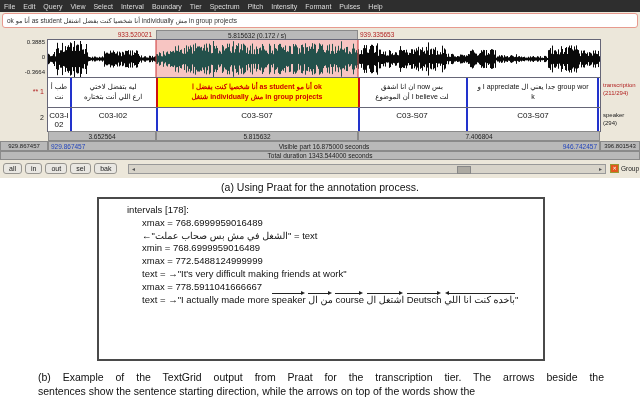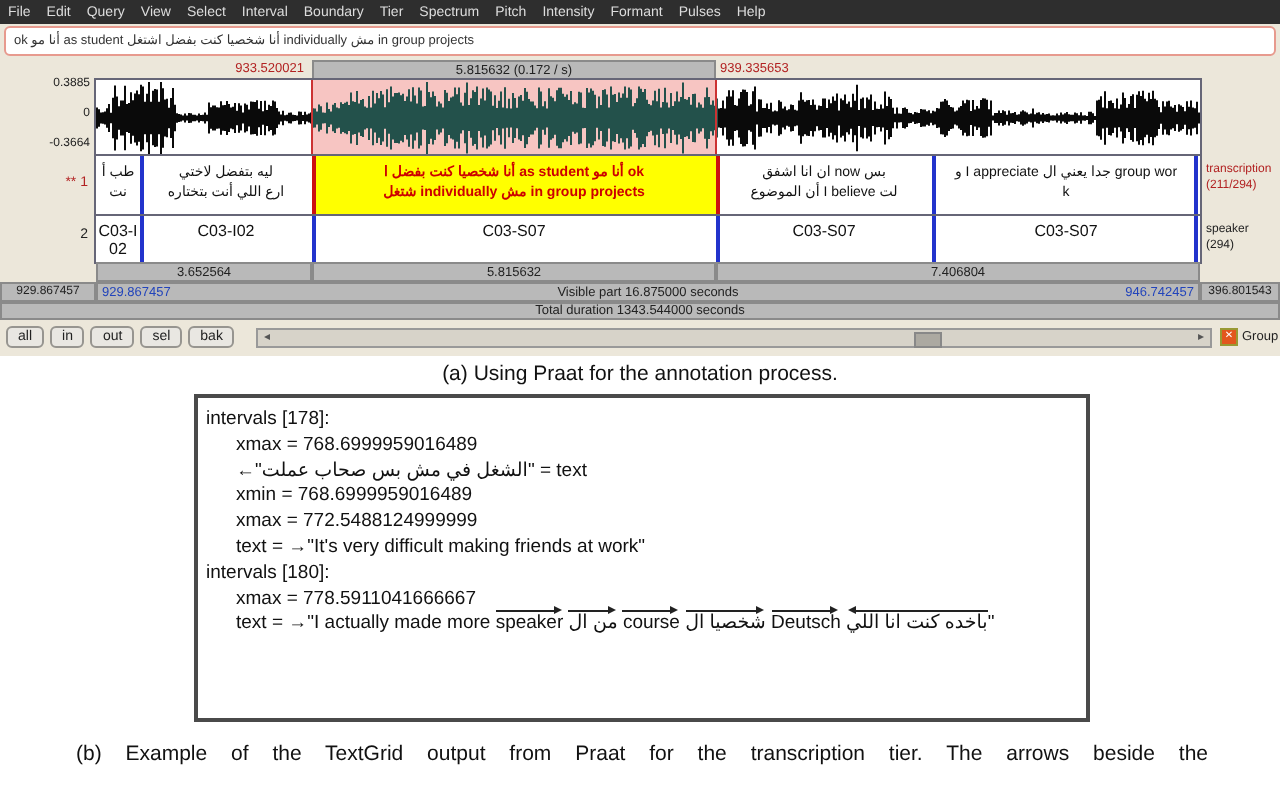--- a/index.html
+++ b/index.html
@@ -37,21 +37,21 @@
   #btnrow{position:absolute;left:3px;top:163px;height:13px;display:flex;gap:3px;}
   .pbtn{height:11px;padding:0 5px;font-size:7px;line-height:10px;background:#e9e7e2;border:1px solid #979590;border-radius:3px;color:#222;}
   #scroll{position:absolute;left:128px;top:164px;width:478px;height:10px;background:#d7d3c9;border:1px solid #999;box-sizing:border-box;}
   .sarr{position:absolute;top:0;width:9px;height:8px;font-size:6px;line-height:8px;text-align:center;color:#555;}
   #thumb{position:absolute;left:328px;top:1px;width:12px;height:6px;background:#aca9a1;border:1px solid #888;}
   #group{position:absolute;left:610px;top:164px;font-size:6.5px;color:#222;display:flex;align-items:center;gap:2px;}
   #gbox{width:7px;height:7px;background:#e2571e;border:1px solid #993;color:#fff;font-size:5px;line-height:7px;text-align:center;}
   .caption{font-family:Liberation Sans, sans-serif;color:#111;}
   #capA{position:absolute;left:0;top:181px;width:640px;text-align:center;font-size:10.5px;}
   #tgbox{position:absolute;left:97px;top:197px;width:448px;height:164px;background:#fff;
-    border:2px solid #4a4a4a;box-sizing:border-box;padding:5px 4px 0 4px;
+    border:2px solid #4a4a4a;box-sizing:border-box;padding:5px 4px 0 28px;
     font-size:9.5px;line-height:12.8px;color:#111;}
   .tgl{white-space:nowrap;} .ind{padding-left:15px;}
   .ar,.al{position:relative;}
   .ar::after{content:"";position:absolute;left:0;right:3px;top:-1px;border-top:1px solid #222;}
   .ar::before{content:"";position:absolute;right:-1px;top:-3px;border:2px solid transparent;border-left:4px solid #222;}
   .al::after{content:"";position:absolute;left:3px;right:0;top:-1px;border-top:1px solid #222;}
   .al::before{content:"";position:absolute;left:-1px;top:-3px;border:2px solid transparent;border-right:4px solid #222;}
   #capB{position:absolute;left:38px;top:370px;width:566px;font-size:10.5px;line-height:14px;}
   #capB .j{text-align:justify;text-align-last:justify;}
 </style>
@@ -184,20 +184,20 @@
 
 <div id="capA" class="caption">(a) Using Praat for the annotation process.</div>
 
 <div id="tgbox">
     <div class="tgl"><span>intervals [178]:</span></div>
     <div class="tgl ind"><span>xmax = 768.6999959016489</span></div>
     <div class="tgl ind"><span>←"الشغل في مش بس صحاب عملت" = text</span></div>
     <div class="tgl ind"><span>xmin = 768.6999959016489</span></div>
     <div class="tgl ind"><span>xmax = 772.5488124999999</span></div>
     <div class="tgl ind"><span>text = →"It's very difficult making friends at work"</span></div>
-    <div class="tgl"><span>intervals [180]:</span></div>
     <div class="tgl ind"><span>xmax = 778.5911041666667</span></div>
-    <div class="tgl ind"><span>text = →"I actually made more </span><span class="ar">speaker</span><span> </span><span class="ar">من ال</span><span> </span><span class="ar">course</span><span> </span><span class="ar">شخصيا ال</span><span> </span><span class="ar">Deutsch</span><span> </span><span class="al">باخده كنت انا اللي</span><span>"</span></div>
+    <div class="tgl ind"><span>text = →"I actually made more </span><span class="ar">speaker</span><span> </span><span class="ar">من ال</span><span> </span><span class="ar">course</span><span> </span><span class="ar">اشتغل ال</span><span> </span><span class="ar">Deutsch</span><span> </span><span class="al">باخده كنت انا اللي</span><span>"</span></div>
   </div>
 
 <div id="capB" class="caption">
   <div class="j">(b) Example of the TextGrid output from Praat for the transcription tier.  The arrows beside the</div>
+  <div>sentences show the sentence starting direction, while the arrows on top of the words show the</div>
 </div>
 
 </body></html>

